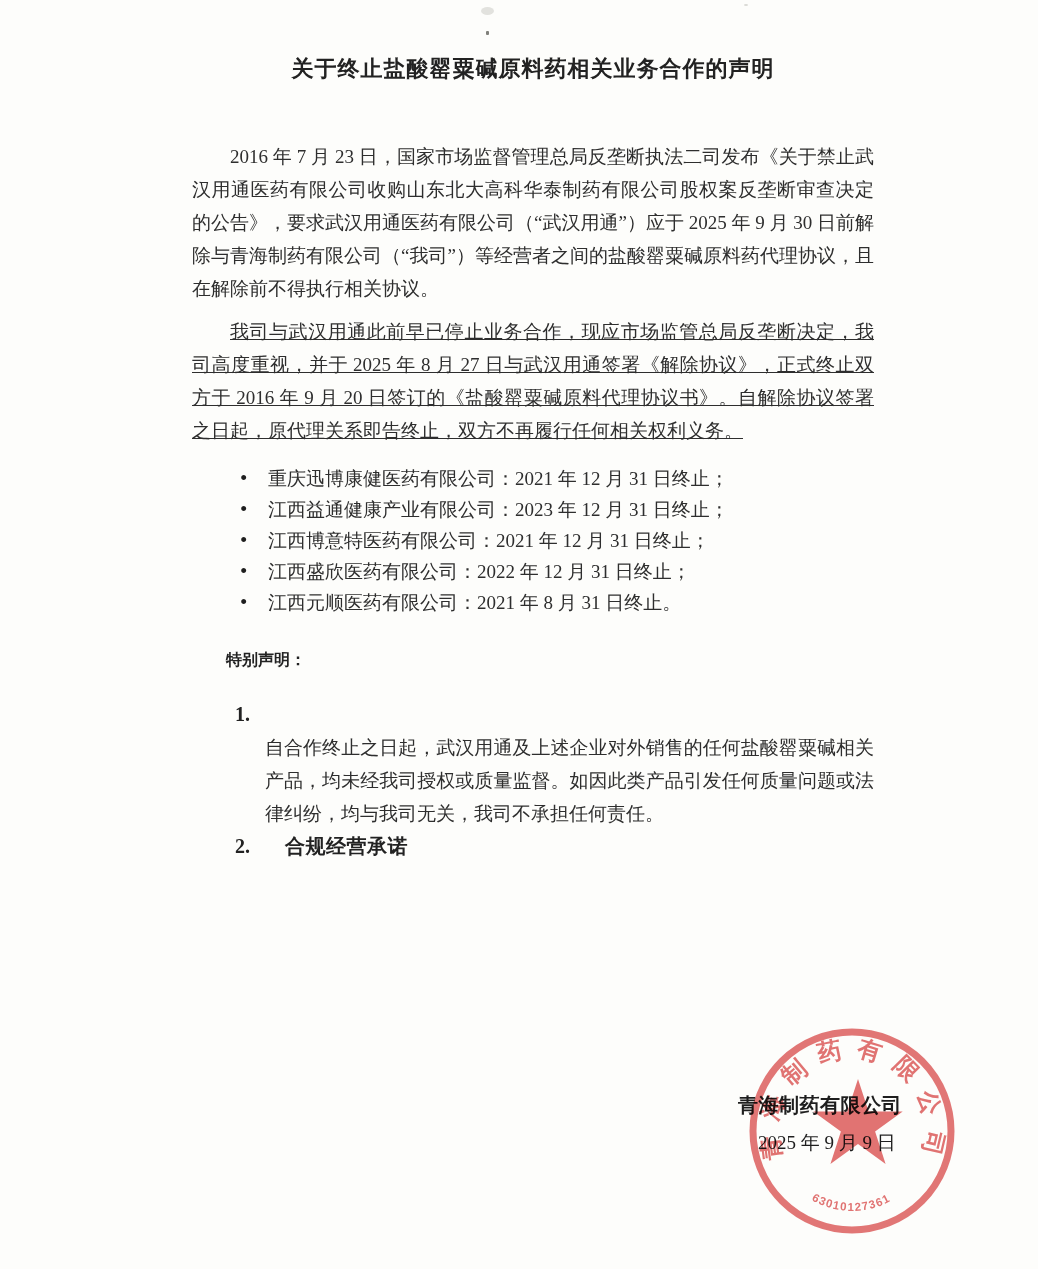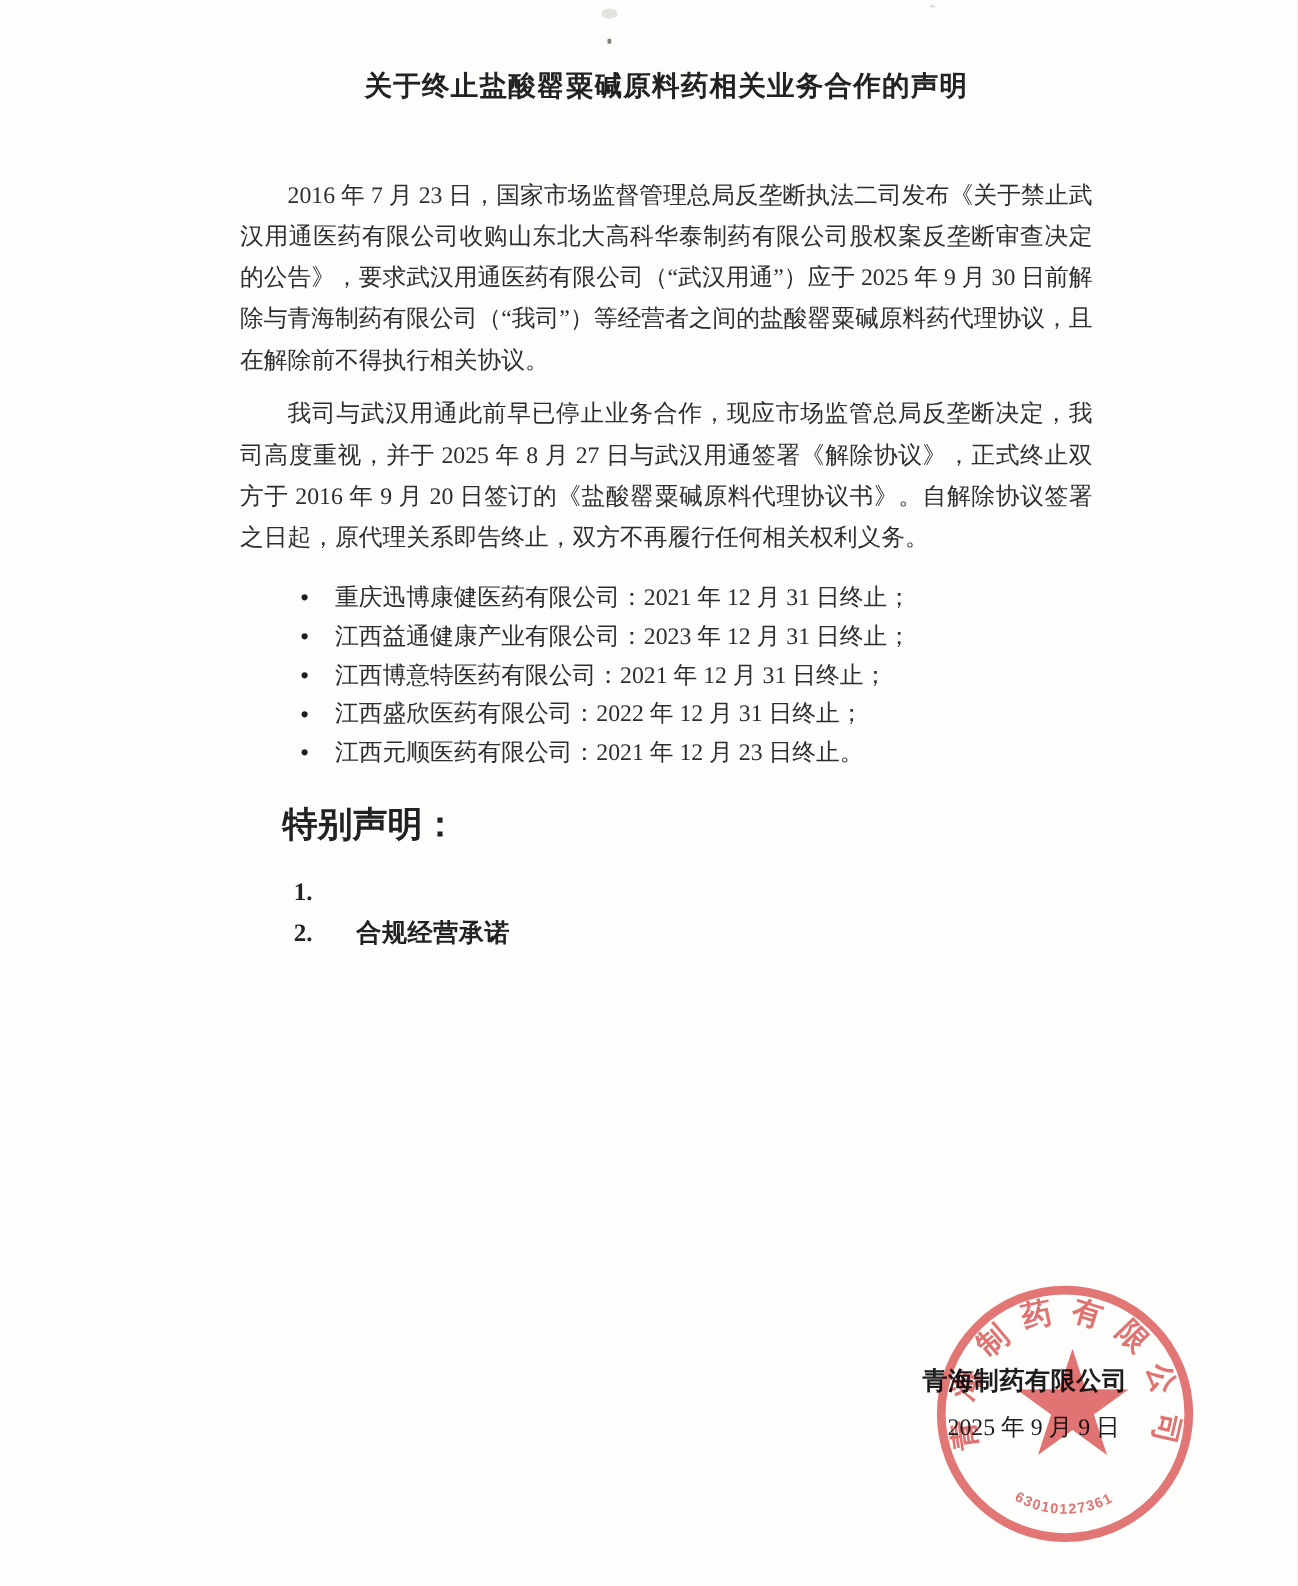--- a/index.html
+++ b/index.html
@@ -28,21 +28,21 @@
     color:#222;
   }
   .para {
     font-size:19px;
     line-height:33px;
     text-align:justify;
     text-indent:2em;
     color:#2e2e2e;
   }
   .para-1 { margin-bottom:10px; }
-  .para-2 { margin-bottom:16px; }
+  .para-2 { margin-bottom:16px;text-decoration:underline; }
   .para-3 { margin-bottom:20px; }
   ul.termination-list {
     list-style:none;
     margin:0 0 0 0;
   }
   ul.termination-list li {
     position:relative;
     padding-left:76px;
     font-size:19px;
     line-height:31px;
@@ -51,21 +51,21 @@
   ul.termination-list li::before {
     content:"\2022";
     position:absolute;
     left:48px; top:0;
     font-size:21px;
     color:#1e1e1e;
   }
   .special-heading {
     margin:25px 0 22px 34px;
     font-family:"Liberation Sans", sans-serif;
-    font-size:28px;
+    font-size:16px;
     font-weight:700;
     line-height:33px;
     color:#222;
   }
   .numbered-section { margin-left:43px; width:639px; }
   .item-heading {
     display:flex;
     font-size:20px;
     font-weight:700;
     line-height:33px;
@@ -131,31 +131,32 @@
     <h1 class="doc-title">关于终止盐酸罂粟碱原料药相关业务合作的声明</h1>
 
     <p class="para para-1">2016 年 7 月 23 日，国家市场监督管理总局反垄断执法二司发布《关于禁止武汉用通医药有限公司收购山东北大高科华泰制药有限公司股权案反垄断审查决定的公告》，要求武汉用通医药有限公司（“武汉用通”）应于 2025 年 9 月 30 日前解除与青海制药有限公司（“我司”）等经营者之间的盐酸罂粟碱原料药代理协议，且在解除前不得执行相关协议。</p>
     <p class="para para-2">我司与武汉用通此前早已停止业务合作，现应市场监管总局反垄断决定，我司高度重视，并于 2025 年 8 月 27 日与武汉用通签署《解除协议》，正式终止双方于 2016 年 9 月 20 日签订的《盐酸罂粟碱原料代理协议书》。自解除协议签署之日起，原代理关系即告终止，双方不再履行任何相关权利义务。</p>
 
     <ul class="termination-list">
       <li>重庆迅博康健医药有限公司：2021 年 12 月 31 日终止；</li>
       <li>江西益通健康产业有限公司：2023 年 12 月 31 日终止；</li>
       <li>江西博意特医药有限公司：2021 年 12 月 31 日终止；</li>
       <li>江西盛欣医药有限公司：2022 年 12 月 31 日终止；</li>
-      <li>江西元顺医药有限公司：2021 年 12 月 23 日终止。</li>
+      <li>江西元顺医药有限公司：2021 年 8 月 31 日终止。</li>
     </ul>
 
     <div class="special-heading">特别声明：</div>
 
     <div class="numbered-section">
 
       <div class="numbered-item">
         <div class="item-heading">
           <span class="item-num">1.</span>
         </div>
+        <p class="item-body">自合作终止之日起，武汉用通及上述企业对外销售的任何盐酸罂粟碱相关产品，均未经我司授权或质量监督。如因此类产品引发任何质量问题或法律纠纷，均与我司无关，我司不承担任何责任。</p>
       </div>
 
       <div class="numbered-item">
         <div class="item-heading">
           <span class="item-num">2.</span>
           <span class="item-heading-text">合规经营承诺</span>
         </div>
       </div>
 
     </div>

